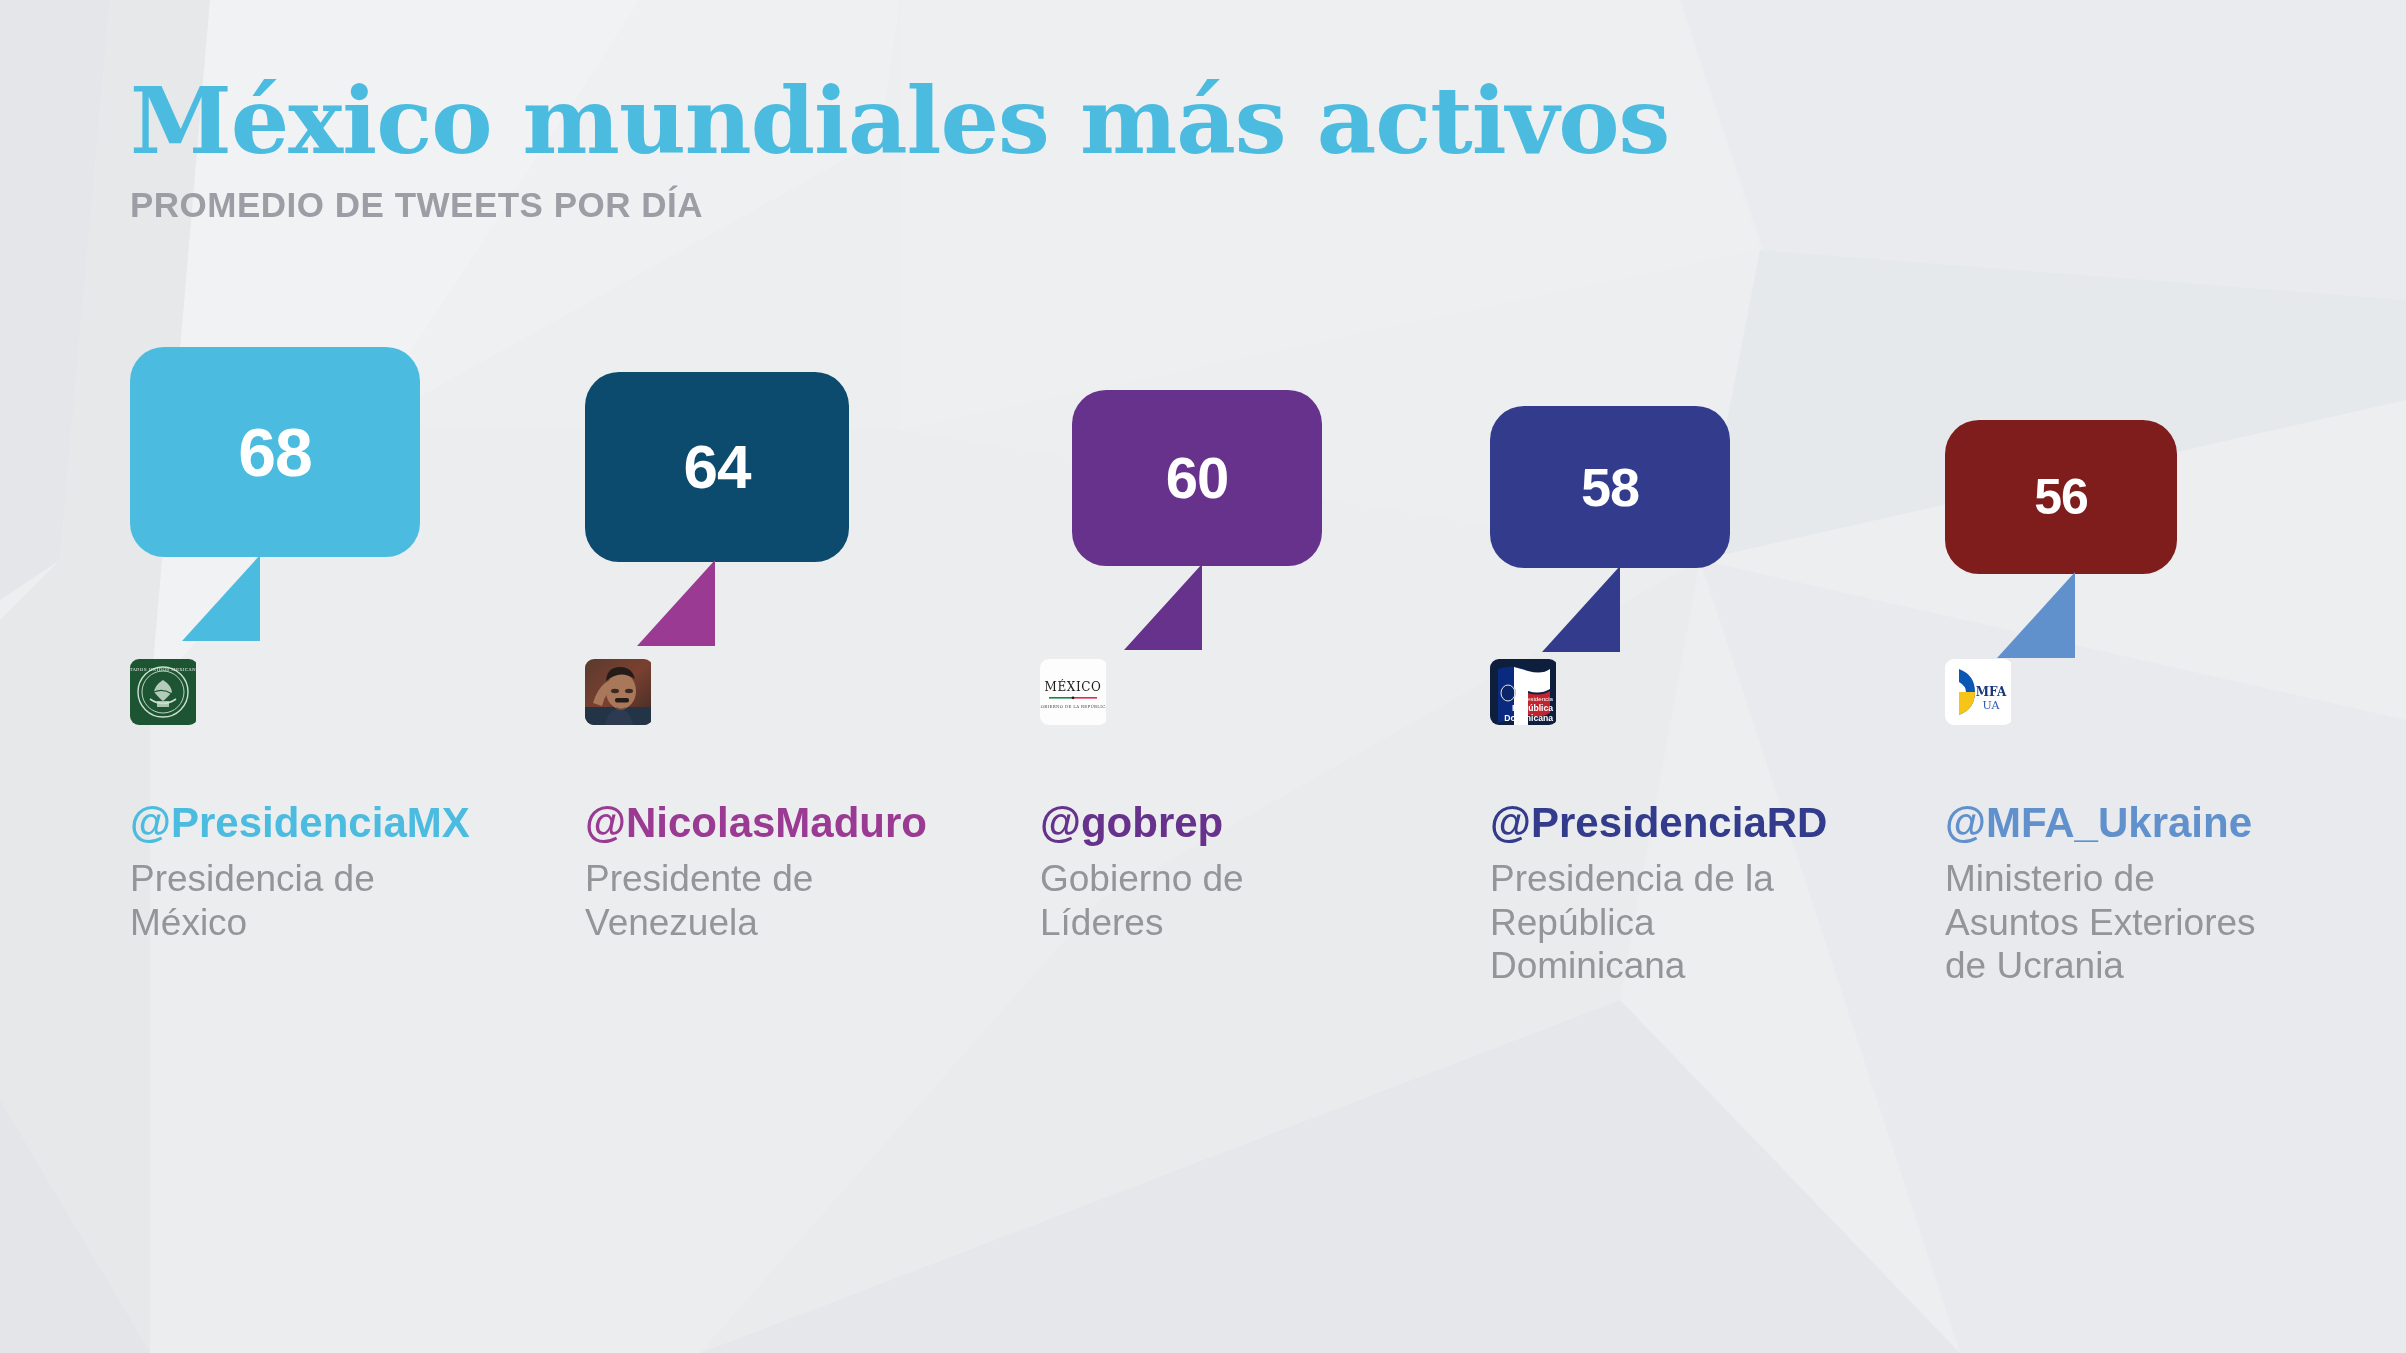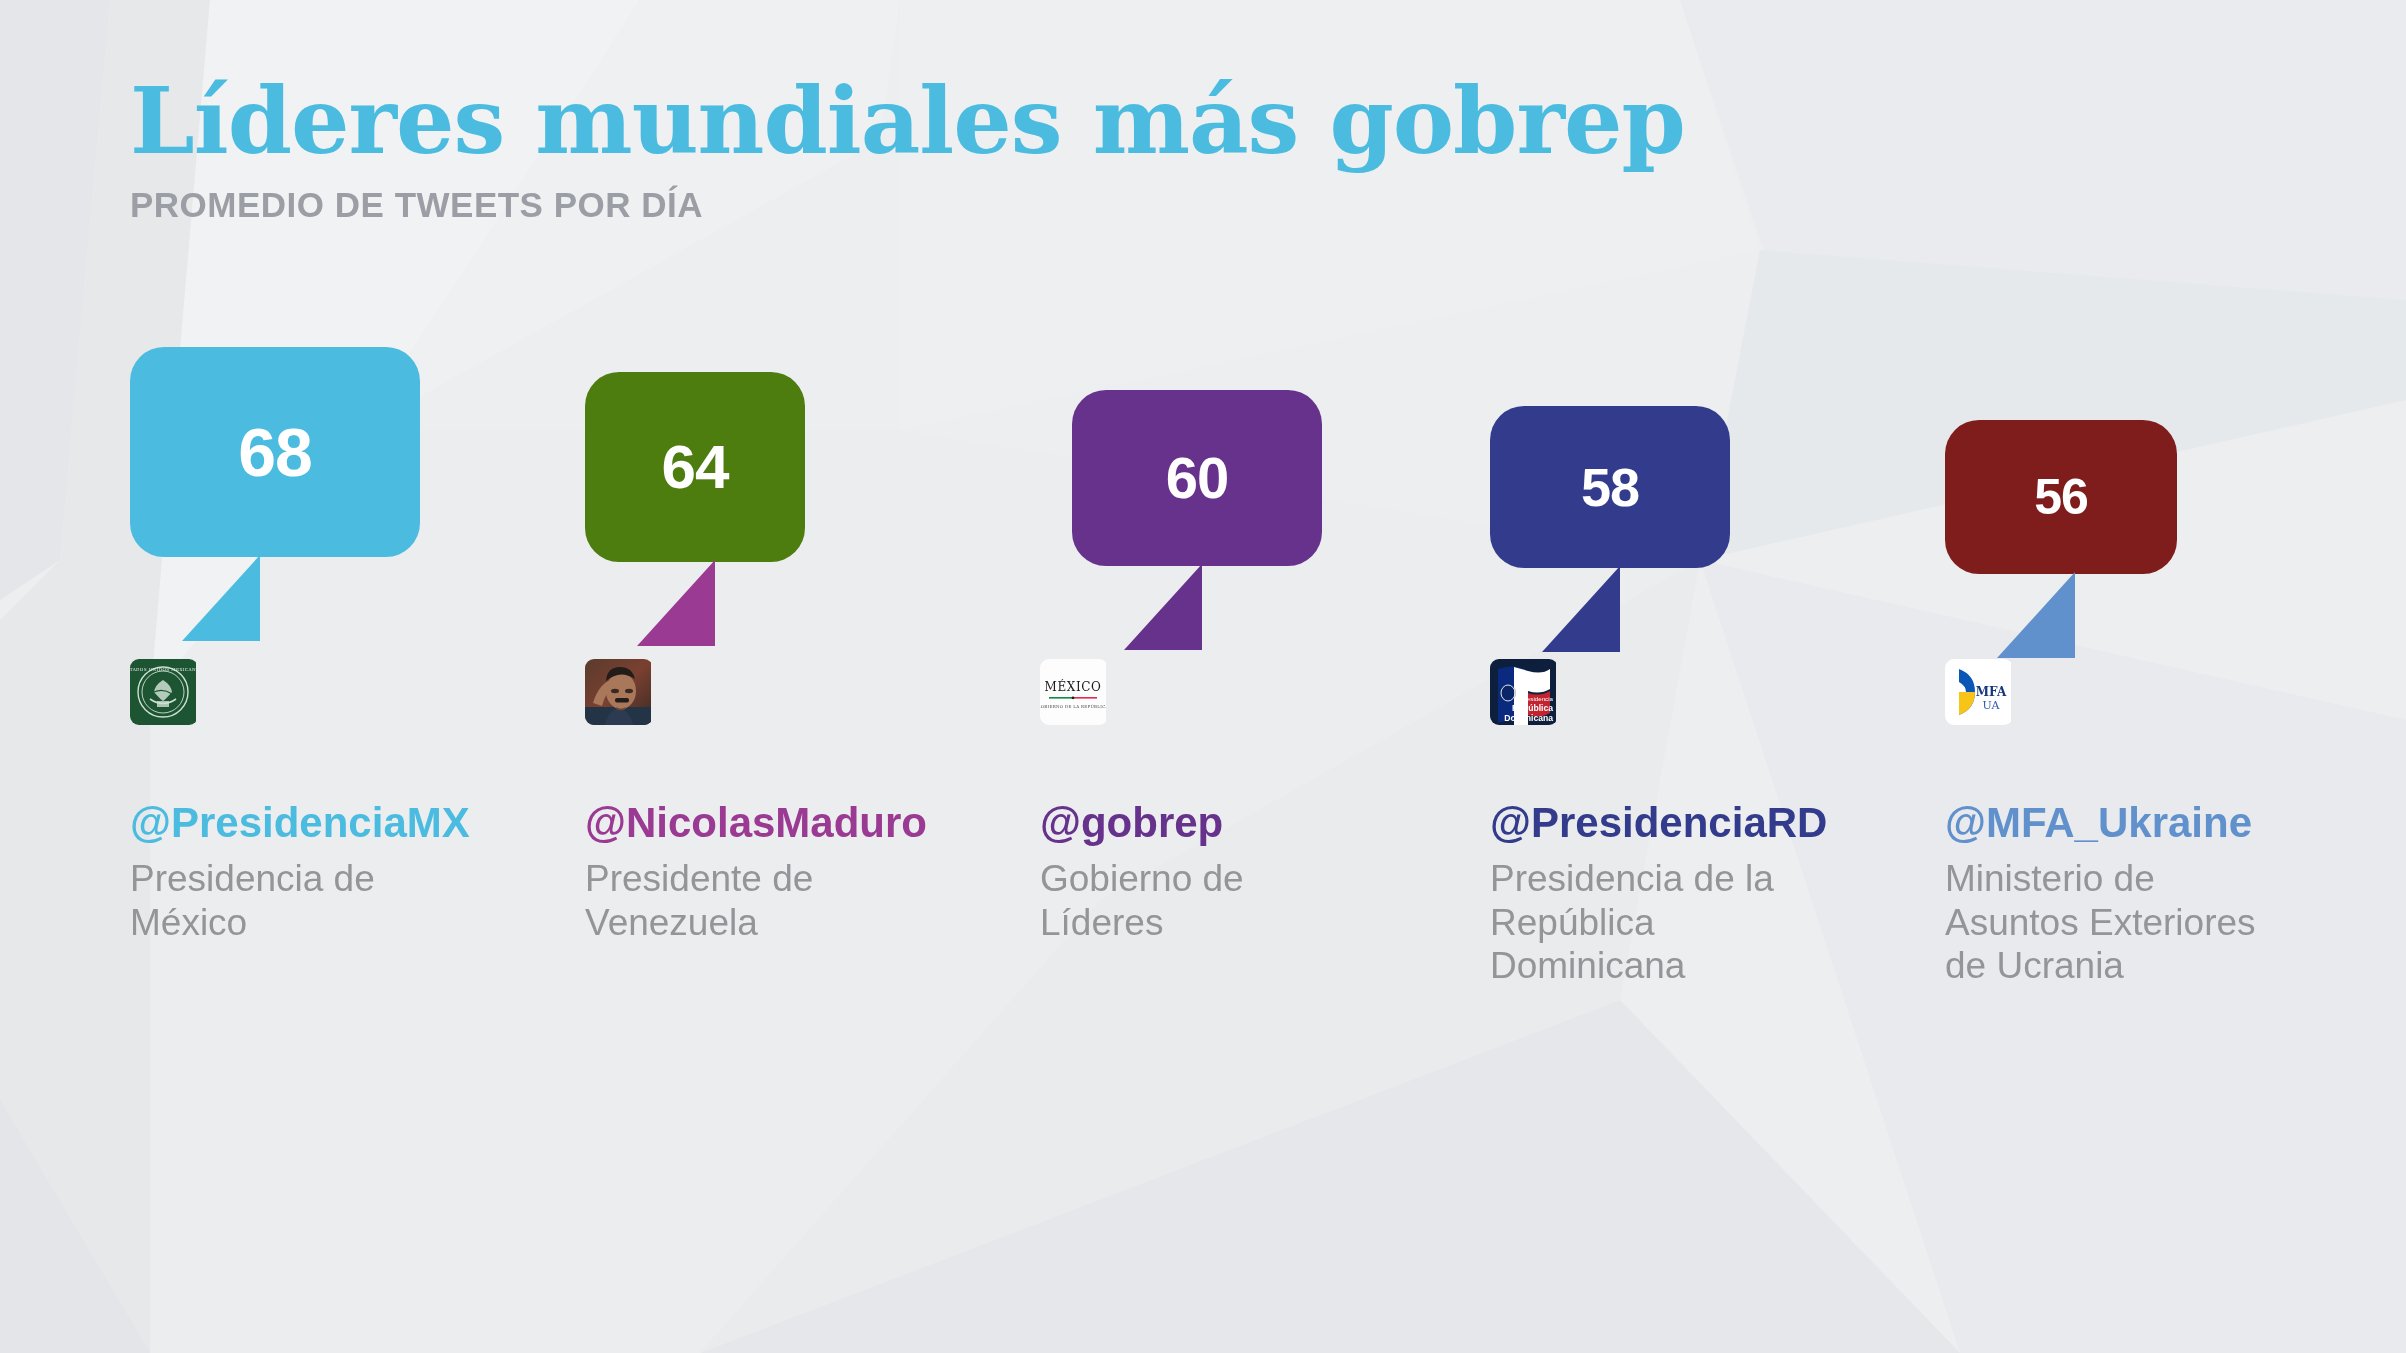--- a/index.html
+++ b/index.html
@@ -147,21 +147,21 @@
     <polygon points="1760,250 2406,300 2406,720 1700,560" fill="#eceef0"></polygon>
     <polygon points="150,700 360,430 900,430 1700,560 1620,1000 700,1353 150,1353" fill="#ebedef"></polygon>
     <polygon points="1700,560 2406,720 2406,1353 1960,1353" fill="#e8eaed"></polygon>
     <polygon points="1620,1000 1960,1353 700,1353" fill="#e5e7ea"></polygon>
     <polygon points="700,1353 1620,1000 1700,560 1100,900" fill="#e9ebed"></polygon>
     <polygon points="1700,560 1760,250 2406,300 2406,400" fill="#e6e9ec"></polygon>
     <polygon points="0,1100 150,1353 0,1353" fill="#e3e5e8"></polygon>
   </svg>
 
   <div class="header">
-    <div class="title">Líderes mundiales más gobrep</div>
+    <div class="title">México mundiales más activos</div>
     <div class="subtitle">PROMEDIO DE TWEETS POR DÍA</div>
   </div>
 
   <div id="columns">
       <div class="column" style="left: 130px;">
         <div class="bubble-wrap" style="top: 347px;">
           <div class="bubble" style="width: 290px; height: 210px; background: rgb(75, 188, 224);">
             <div class="bubble-value" style="font-size: 68px;">68</div>
             <div class="bubble-tail" style="border-bottom-color: rgb(75, 188, 224);"></div>
           </div>
@@ -176,21 +176,21 @@
       <path d="M24 33 q9 -4 18 2" fill="none" stroke="#1d5533" stroke-width="1.3"></path>
       <rect x="27" y="42" width="12" height="6" fill="#cfe0d3" opacity="0.8"></rect>
       <text x="33" y="12" font-family="DejaVu Serif, serif" font-size="4.2" fill="#e6efe9" text-anchor="middle" letter-spacing="0.4">ESTADOS UNIDOS MEXICANOS</text>
           </svg>
         </div>
         <a class="handle" style="top: 800px; color: rgb(75, 188, 224);">@PresidenciaMX</a>
         <div class="desc" style="top: 857px;">Presidencia de México</div>
       </div>
       <div class="column" style="left: 585px;">
         <div class="bubble-wrap" style="top: 372px;">
-          <div class="bubble" style="width: 220px; height: 190px; background: #4d7c0f;">
+          <div class="bubble" style="width: 264px; height: 190px; background: #0c4a6e;">
             <div class="bubble-value" style="font-size: 62px;">64</div>
             <div class="bubble-tail" style="border-bottom-color: rgb(154, 58, 147);"></div>
           </div>
         </div>
         <div class="avatar" title="Fotografía de Nicolás Maduro saludando" style="top: 659px;">
           <svg viewBox="0 0 66 66">
             <defs>
         <linearGradient id="mbg" x1="0" y1="0" x2="1" y2="1">
           <stop offset="0" stop-color="#5a3b2e"></stop>
                 <stop offset="0.5" stop-color="#7a4030"></stop>

